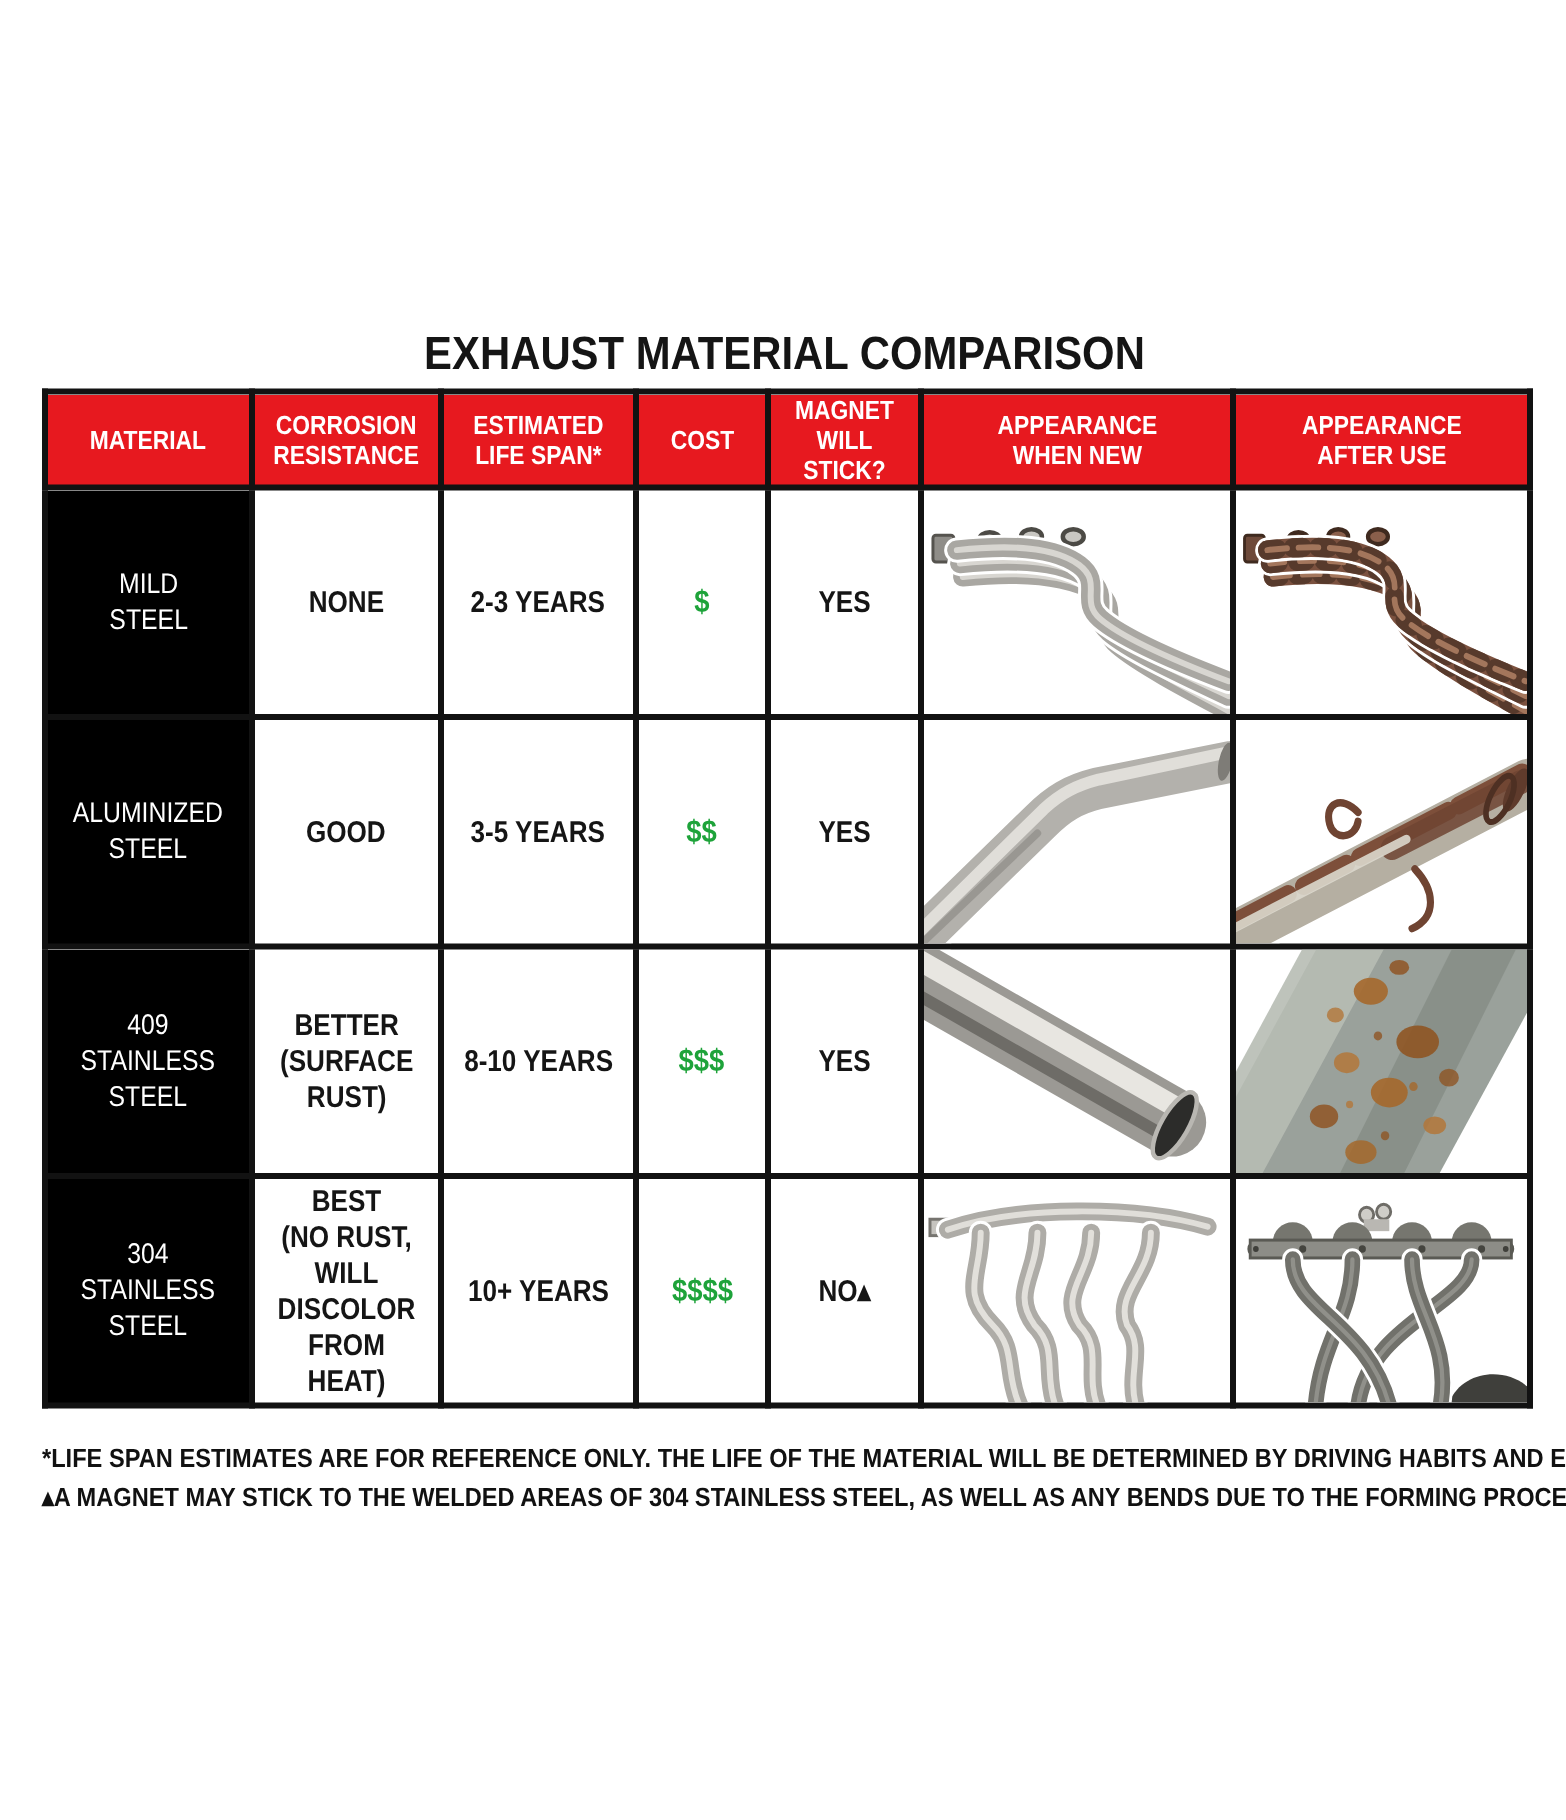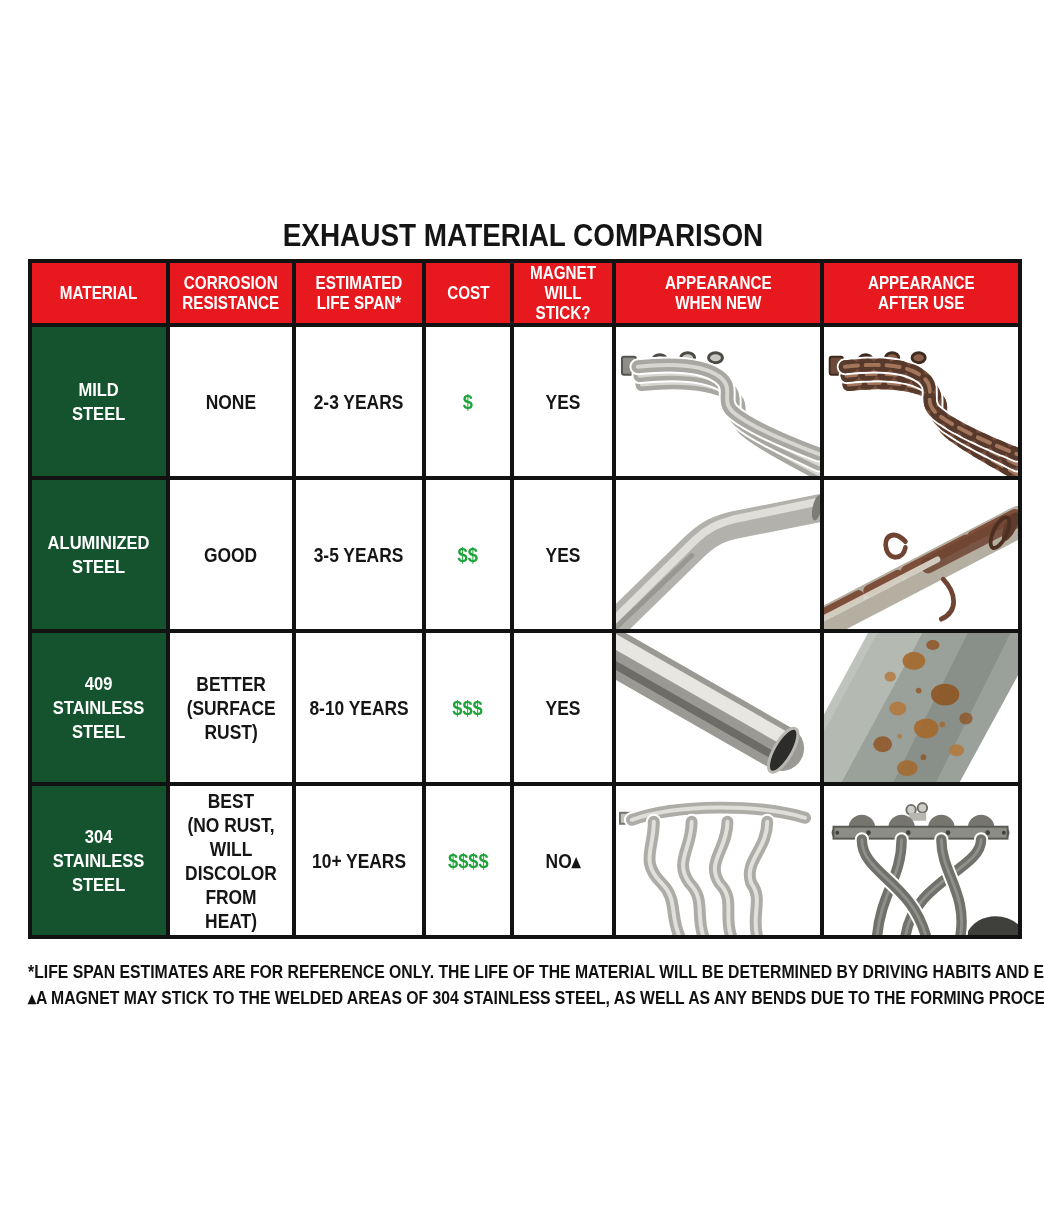--- a/index.html
+++ b/index.html
@@ -18,21 +18,21 @@
     border-collapse:collapse;table-layout:fixed;background:#fff;
   }
   .cmp th,.cmp td{
     border:4px solid #121212;padding:0;text-align:center;vertical-align:middle;overflow:hidden;
   }
   .cmp th{
     background:#e7191f;color:#ffffff;font-size:17.5px;font-weight:bold;
     height:59px;line-height:1.15;
   }
   tr.data{height:153px}
-  td.mat{background:#14532d;color:#ffffff;font-size:19px;font-weight:bold;line-height:1.25}
+  td.mat{background:#000000;color:#ffffff;font-size:19px;font-weight:normal;line-height:1.25}
   td.val{background:#ffffff;font-size:20px;font-weight:bold;color:#151515;line-height:1.2}
   td.cost span{color:#1ea33a;font-size:21px}
   td.photo{background:#ffffff;padding:0}
   .cond{display:inline-block;transform:scaleX(.87);transform-origin:center center}
   .pre{white-space:pre-line}
   .ph{width:100%;height:149px;background:#ffffff}
   .ph svg{display:block;width:100%;height:100%}
   .st{fill:none;stroke-linecap:round;stroke-linejoin:round}
   .footnotes{position:absolute;left:28px;top:960px;width:1012px}
   .footnotes .fl{

